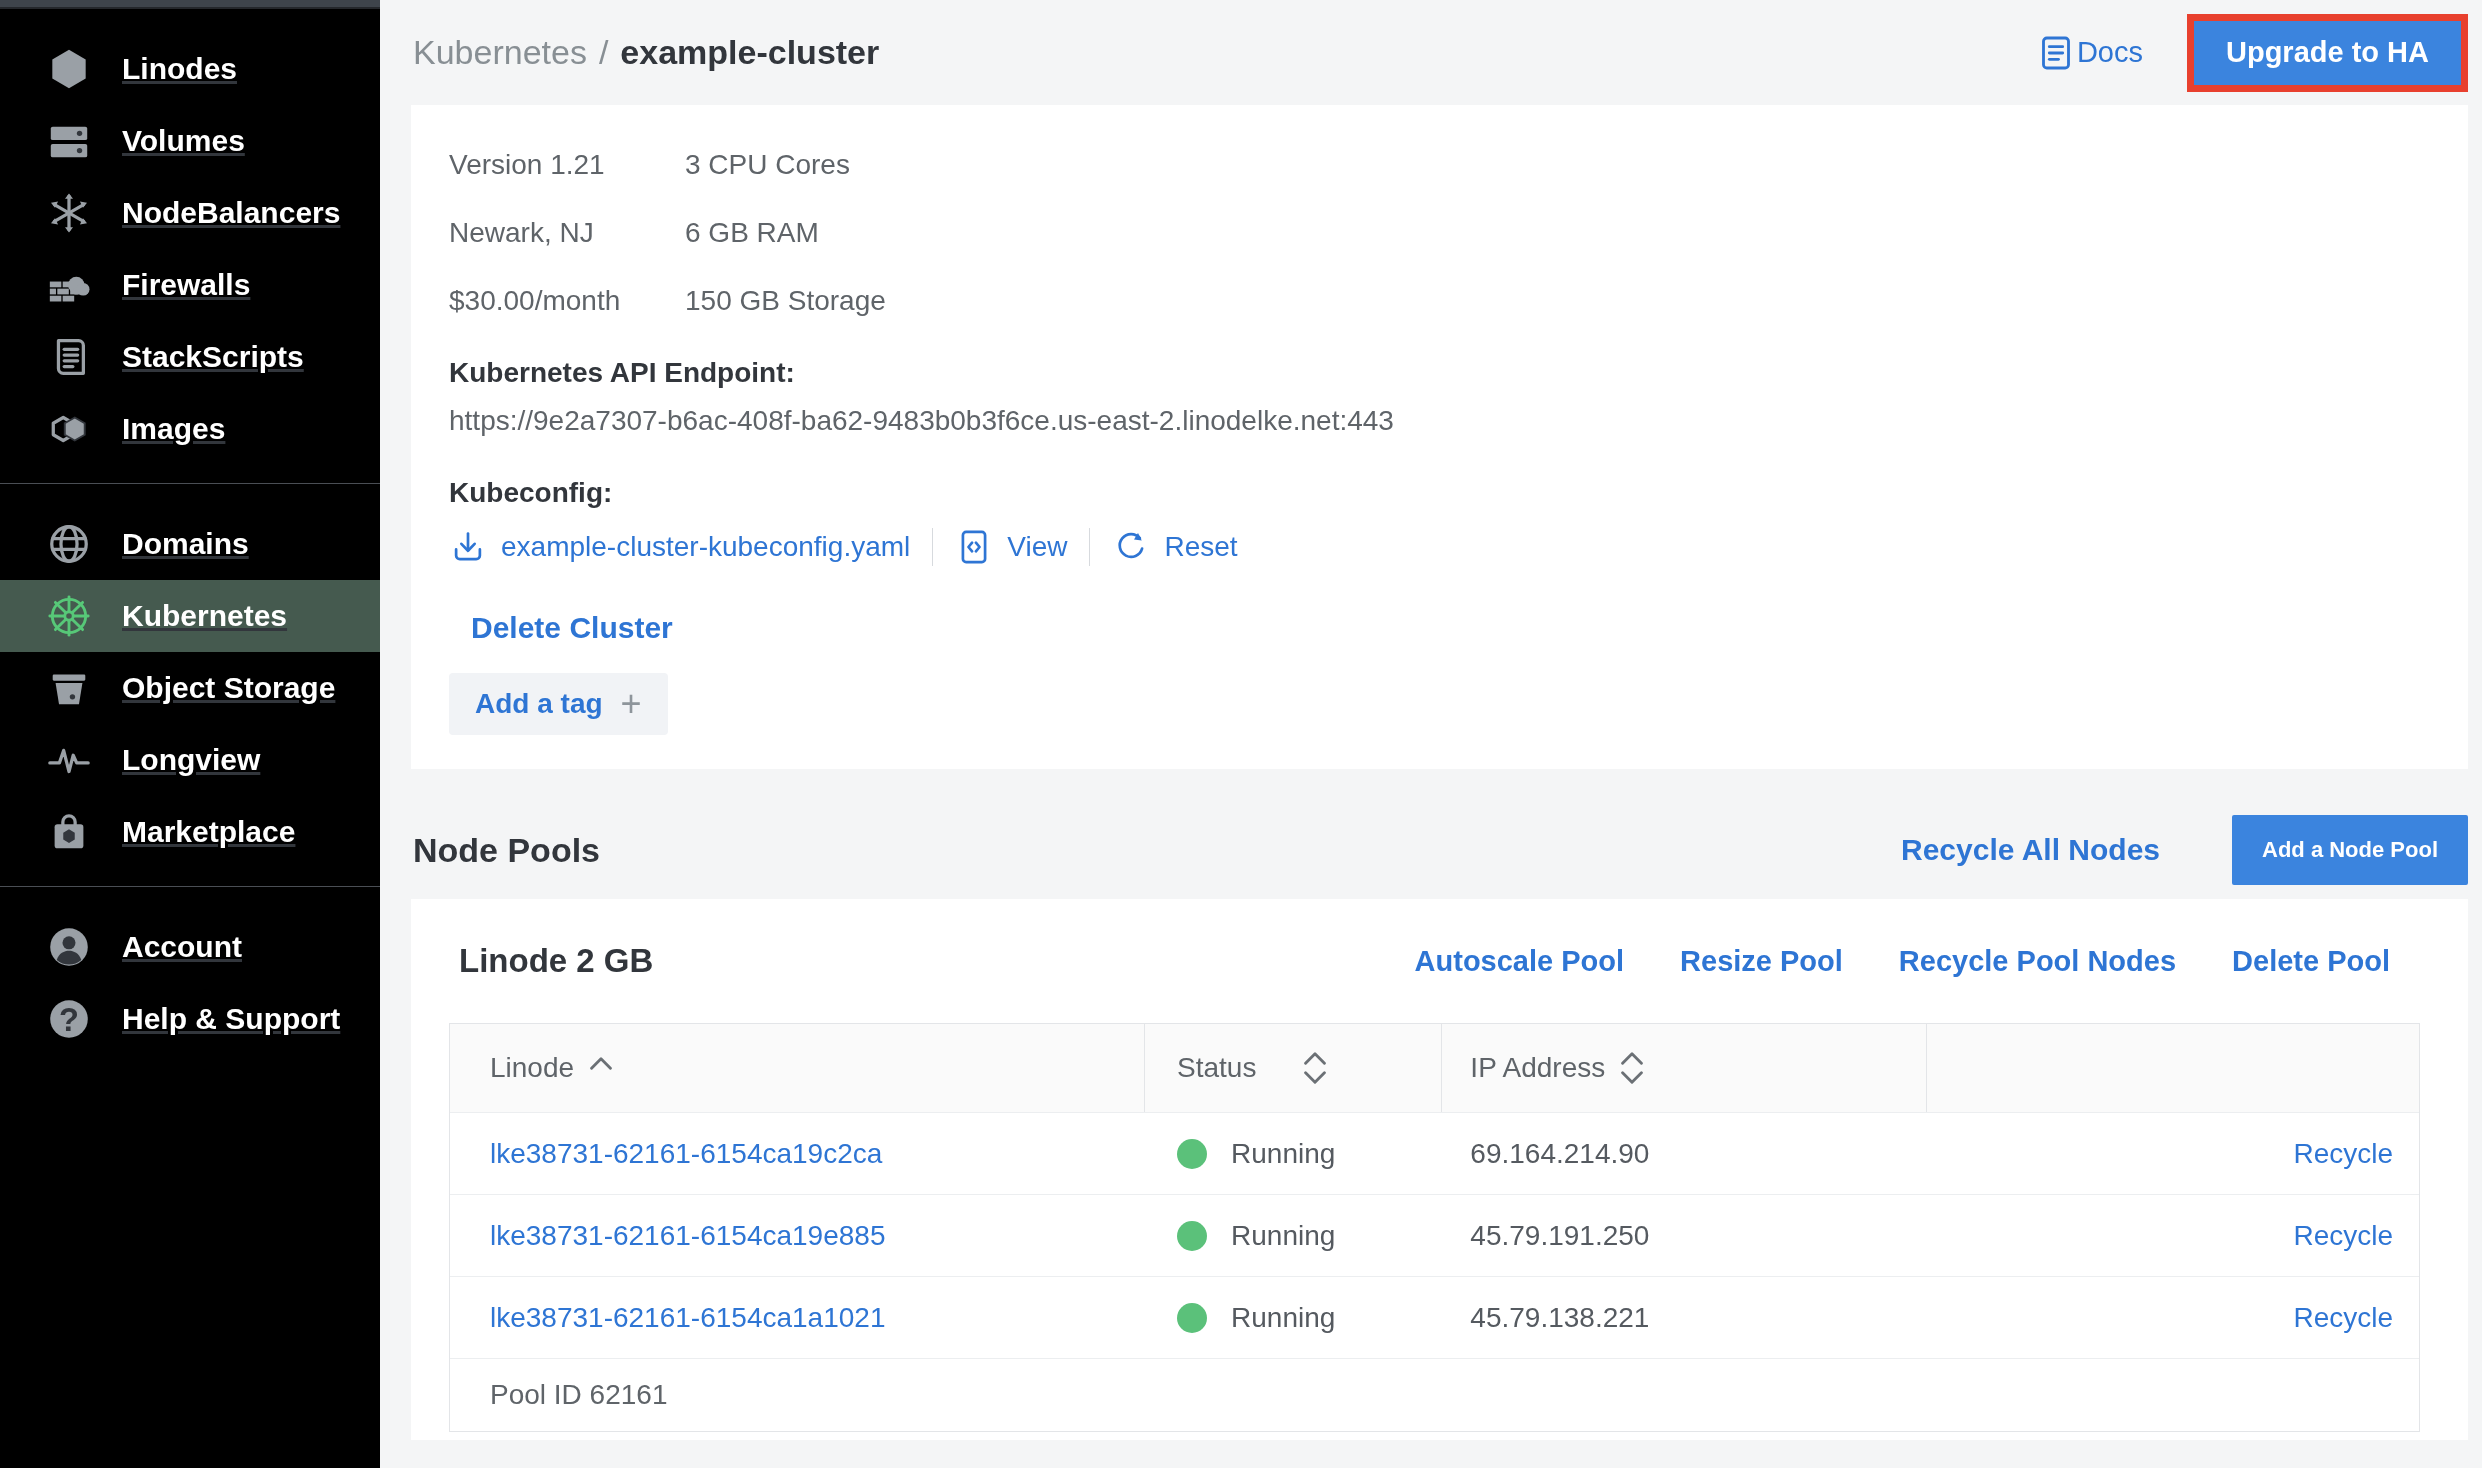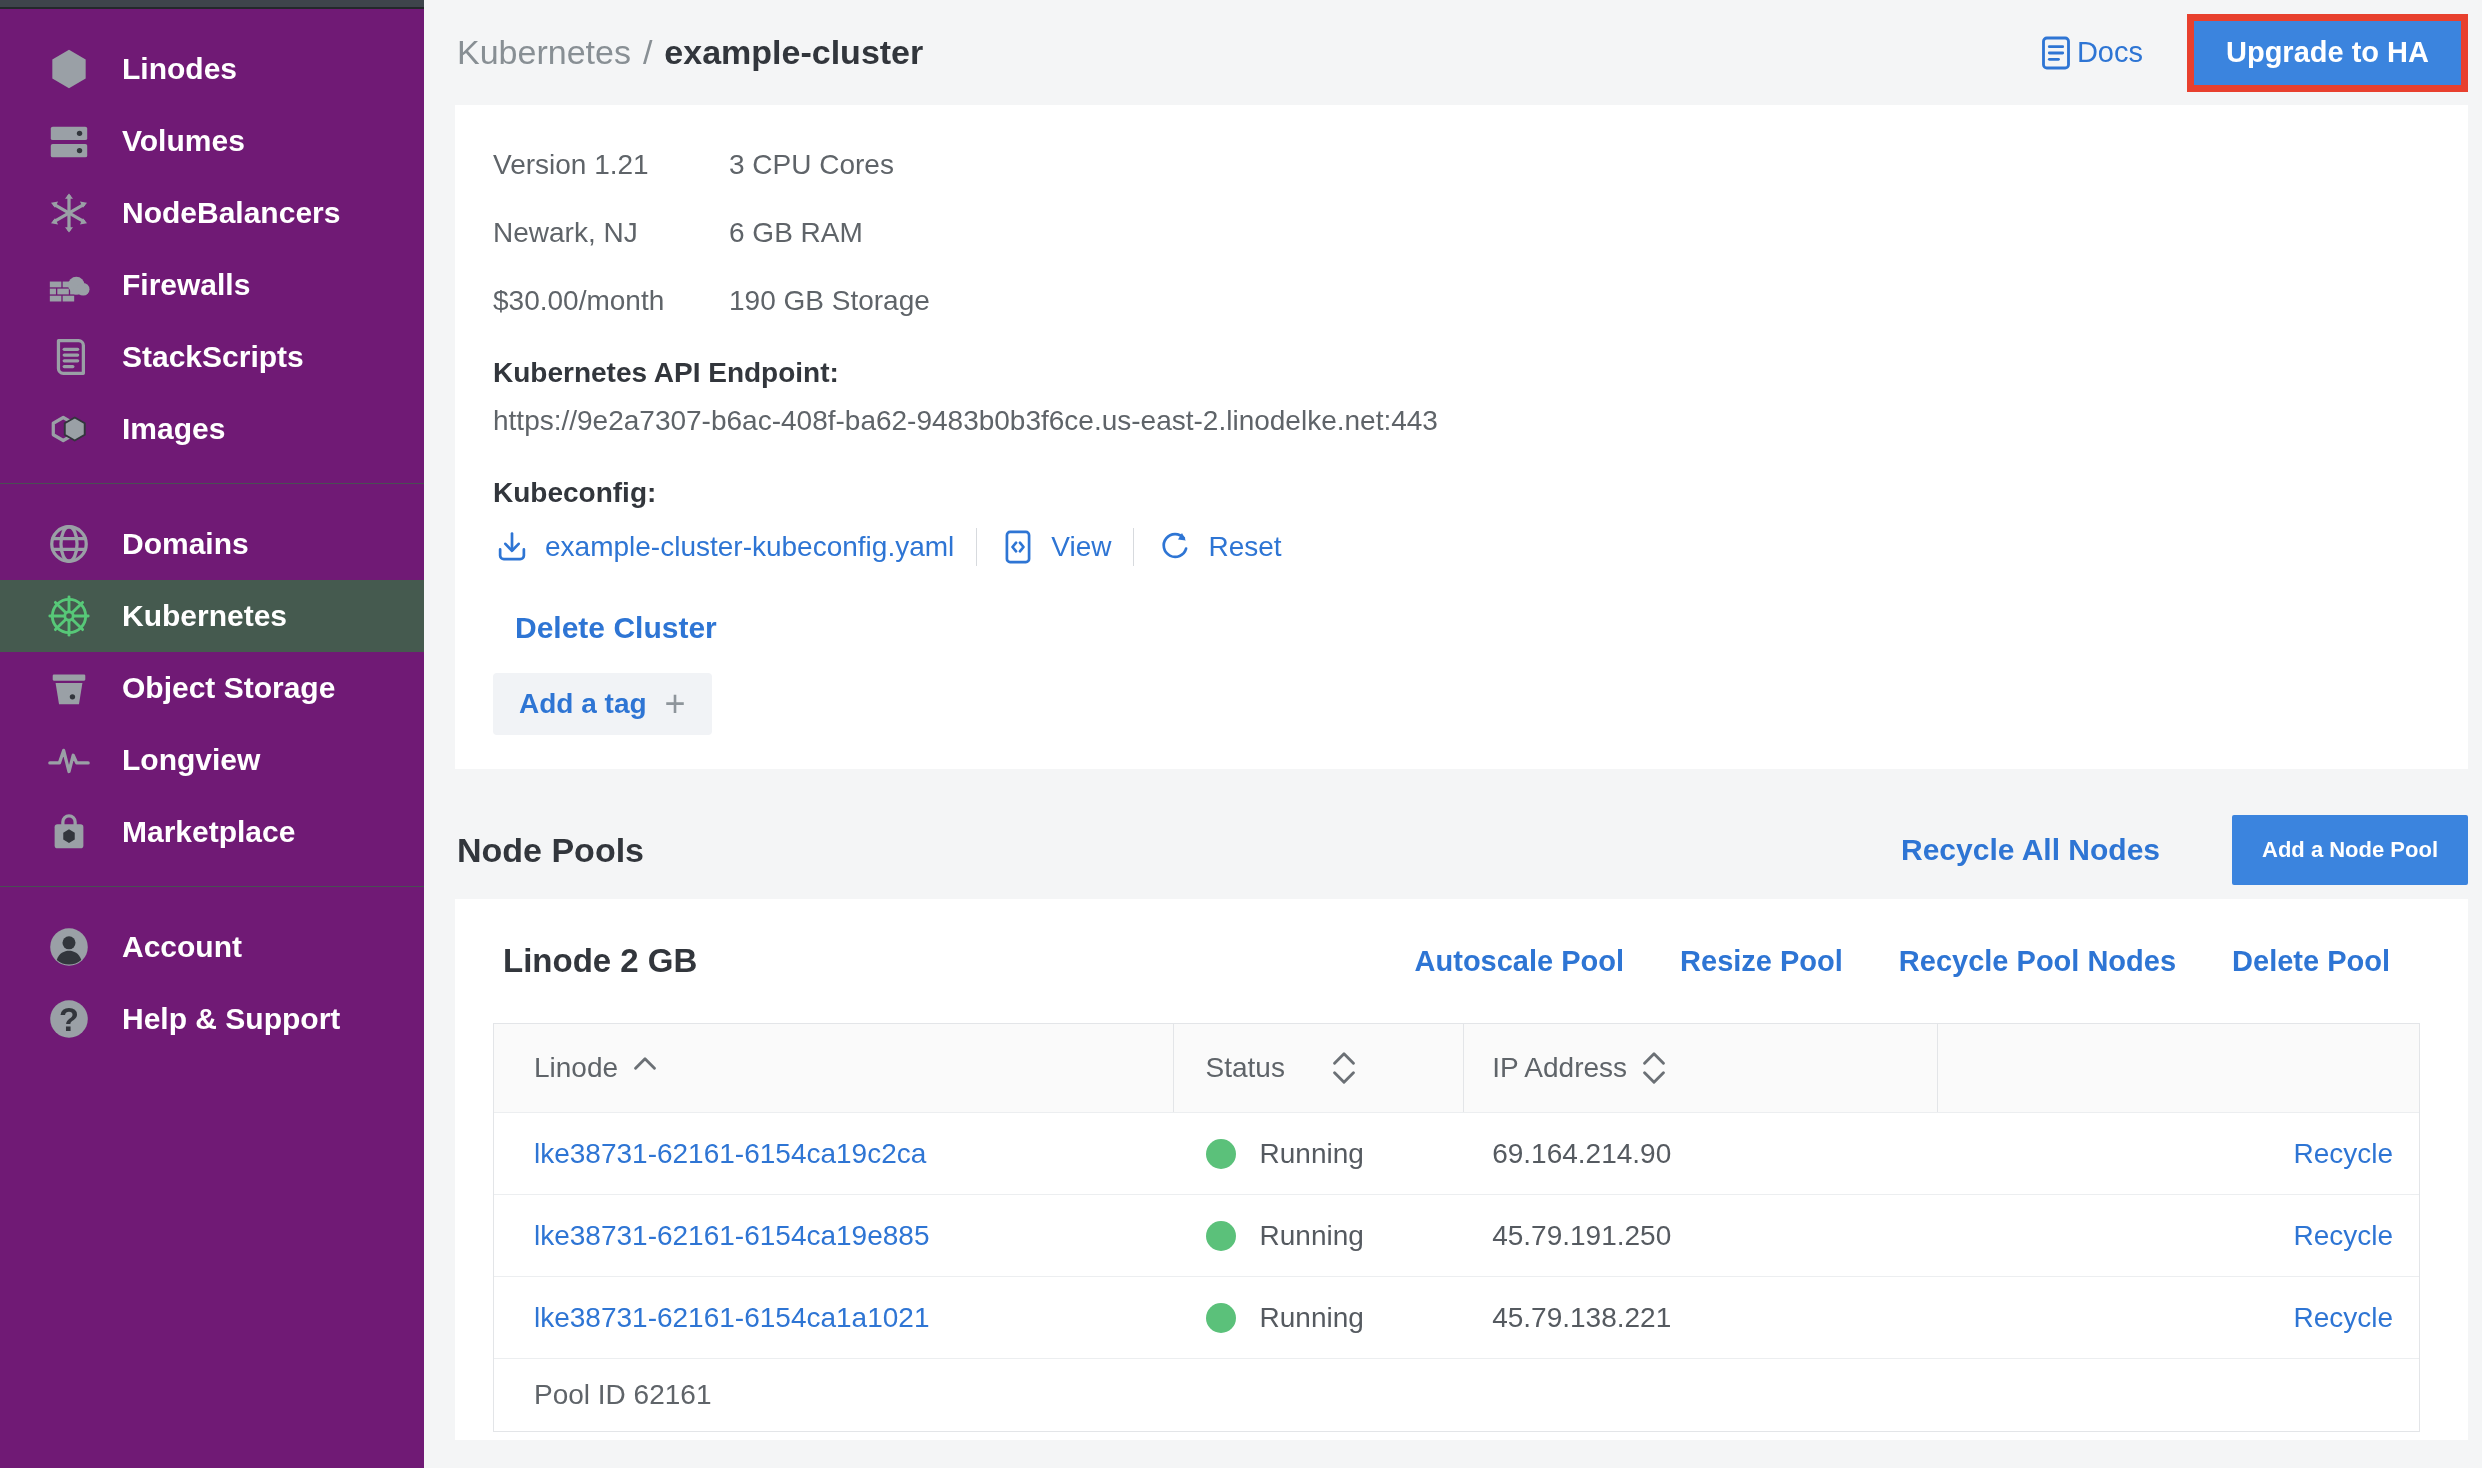--- a/index.html
+++ b/index.html
@@ -1,21 +1,21 @@
 <!DOCTYPE html>
 <html><head>
 <meta charset="utf-8">
 <style>
   * { margin:0; padding:0; box-sizing:border-box; }
   html,body { width:2482px; height:1468px; overflow:hidden;
     font-family:"Liberation Sans", sans-serif; background:#f4f5f6; color:#32363c; }
   .app { display:flex; width:2482px; height:1468px; }
 
   
-  .sidebar { width:424px; flex-shrink:0; background:#701a75; }
+  .sidebar { width:380px; flex-shrink:0; background:#000000;text-decoration:underline; }
   .side-top-strip { height:9px; background:#3e444b; border-bottom:2px solid #24272b; }
   .nav-group { padding:24px 0 18px; }
   .nav-group + .nav-group { border-top:1px solid #4a4e54; }
   .nav-item { height:72px; display:flex; align-items:center; gap:30px;
     padding:0 16px 0 46px; color:#fff; font-size:30px; font-weight:700; cursor:pointer; }
   .nav-item.selected { background:#455a4f; }
   .nav-icon { width:46px; height:46px; flex-shrink:0; display:flex; align-items:center; justify-content:center; }
   .nav-icon svg { width:46px; height:46px; }
 
   
@@ -290,21 +290,21 @@
       </div>
     </header>
 
     <section class="card summary-card">
       <div class="specs">
         <span>Version 1.21</span>
         <span>3 CPU Cores</span>
         <span>Newark, NJ</span>
         <span>6 GB RAM</span>
         <span>$30.00/month</span>
-        <span>190 GB Storage</span>
+        <span>150 GB Storage</span>
       </div>
 
       <div class="block-label">Kubernetes API Endpoint:</div>
       <div class="endpoint-url">https://9e2a7307-b6ac-408f-ba62-9483b0b3f6ce.us-east-2.linodelke.net:443</div>
 
       <div class="block-label">Kubeconfig:</div>
       <div class="kubeconfig-row">
         <span class="kc-link">
           <svg width="38" height="38" viewBox="0 0 24 24">
               <g class="ic-blue">

